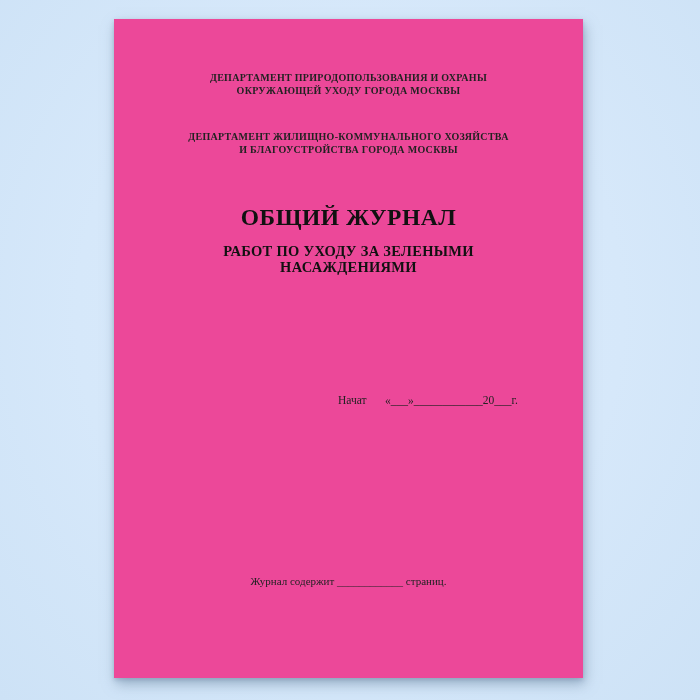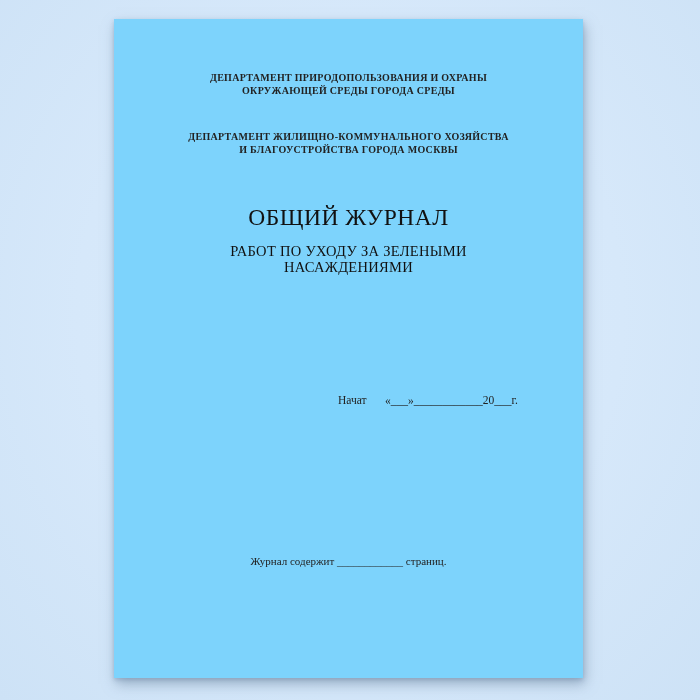--- a/index.html
+++ b/index.html
@@ -14,21 +14,21 @@
     background: radial-gradient(ellipse at 50% 45%, #dcecfc 0%, #d6e8fa 55%, #cde2f6 100%);
     font-family: "Liberation Serif", "DejaVu Serif", serif;
     color: #1d1d1d;
   }
   .page {
     position: absolute;
     left: 114px;
     top: 19px;
     width: 469px;
     height: 659px;
-    background: #7dd3fc;
+    background: #ec4899;
     box-shadow: 2px 6px 12px rgba(105, 132, 160, 0.55),
                 0 2px 4px rgba(105, 132, 160, 0.35);
   }
   .org-block {
     position: absolute;
     left: 0;
     width: 100%;
     text-align: center;
     font-weight: bold;
     font-size: 10px;
@@ -38,21 +38,21 @@
   }
   .org-block.first  { top: 52px; }
   .org-block.second { top: 111px; }
 
   .title-block {
     position: absolute;
     left: 0;
     top: 185px;
     width: 100%;
     text-align: center;
-    font-weight: normal;
+    font-weight: bold;
     color: #111111;
   }
   .title-main {
     font-size: 23.5px;
     line-height: 27px;
     letter-spacing: 0.5px;
   }
   .title-sub {
     font-size: 14.5px;
     line-height: 16px;
@@ -69,35 +69,35 @@
     color: #222222;
     white-space: nowrap;
   }
   .date-label {
     display: inline-block;
     width: 47px;
   }
   .pages-line {
     position: absolute;
     left: 0;
-    top: 536px;
+    top: 556px;
     width: 100%;
     text-align: center;
     font-size: 11px;
     color: #222222;
   }
 </style>
 </head>
 <body>
 
 <div class="page">
 
   <div class="org-block first">
     <div>ДЕПАРТАМЕНТ ПРИРОДОПОЛЬЗОВАНИЯ И ОХРАНЫ</div>
-    <div>ОКРУЖАЮЩЕЙ СРЕДЫ ГОРОДА СРЕДЫ</div>
+    <div>ОКРУЖАЮЩЕЙ УХОДУ ГОРОДА МОСКВЫ</div>
   </div>
 
   <div class="org-block second">
     <div>ДЕПАРТАМЕНТ ЖИЛИЩНО-КОММУНАЛЬНОГО ХОЗЯЙСТВА</div>
     <div>И БЛАГОУСТРОЙСТВА ГОРОДА МОСКВЫ</div>
   </div>
 
   <div class="title-block">
     <div class="title-main">ОБЩИЙ ЖУРНАЛ</div>
     <div class="title-sub gap">РАБОТ ПО УХОДУ ЗА ЗЕЛЕНЫМИ</div>

